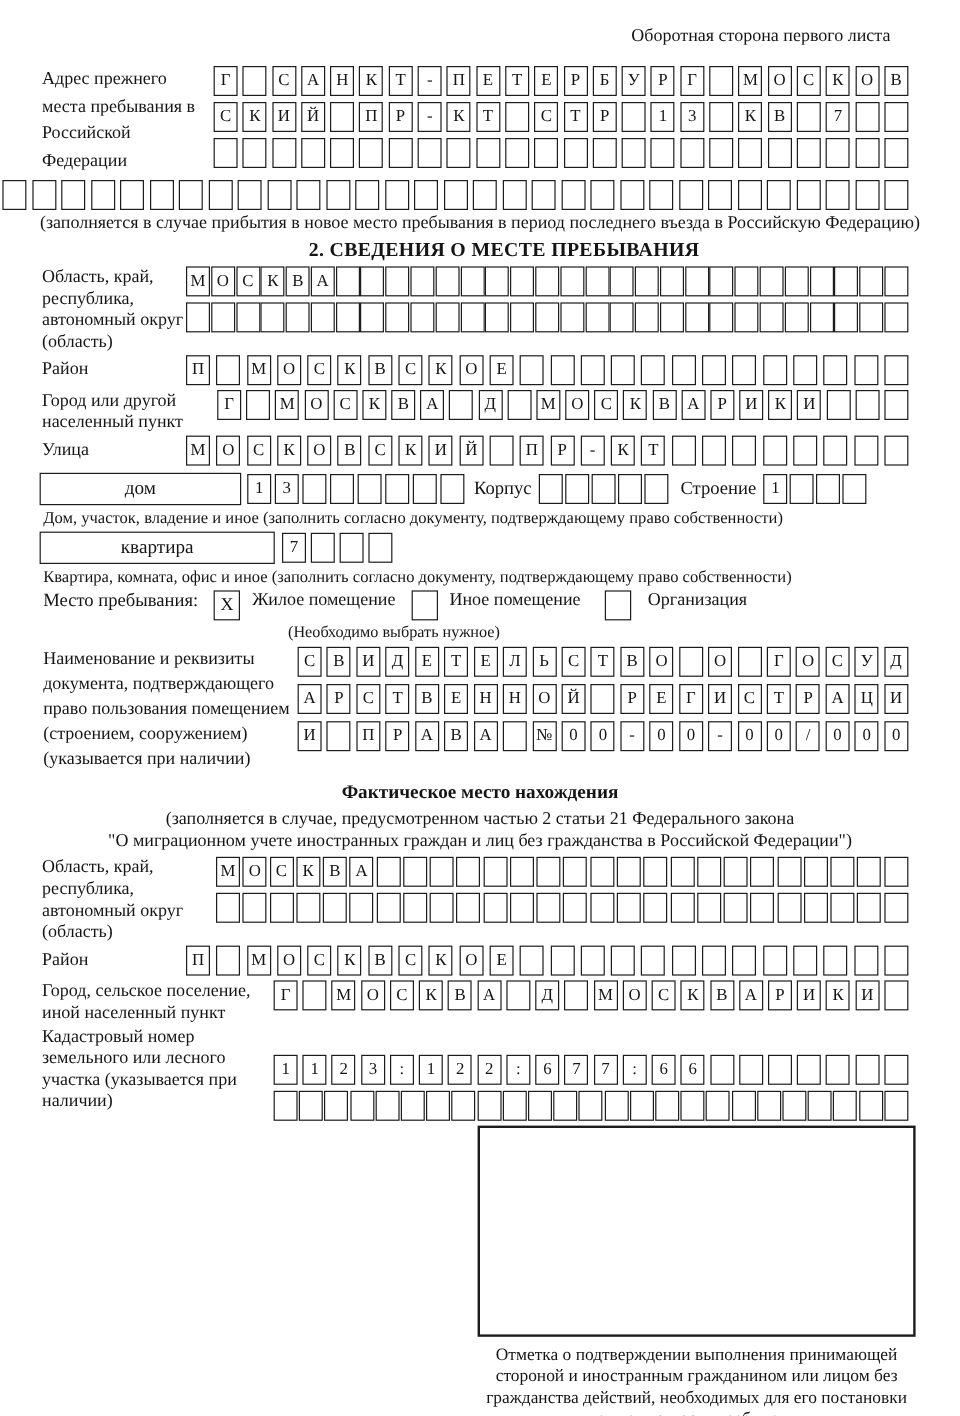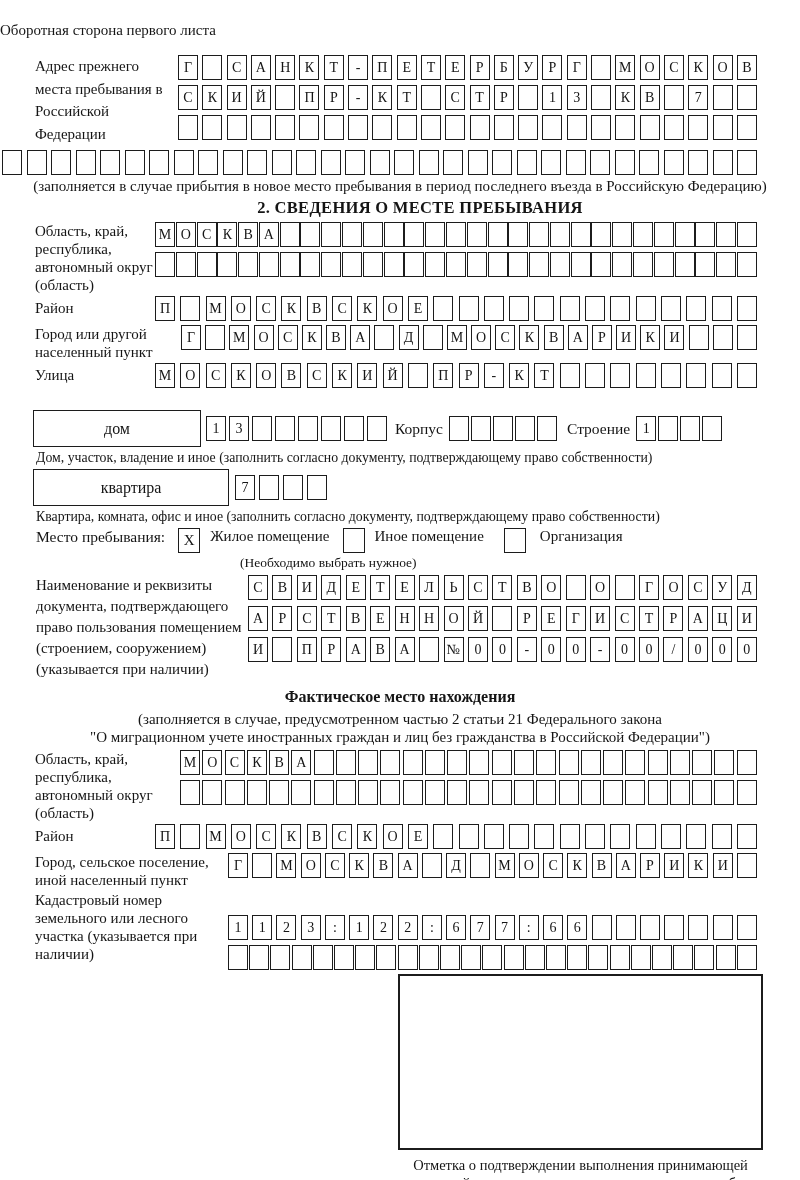--- a/index.html
+++ b/index.html
@@ -2,40 +2,40 @@
 <html><head>
 <meta charset="utf-8">
 <style>
   html,body{margin:0;padding:0;background:#fff;}
   .page{
     width:800px;height:1180px;box-sizing:border-box;
     background:#fff;color:#151515;overflow:hidden;
     font-family:"Liberation Serif","DejaVu Serif",serif;
     padding-top:22px;position:relative;
   }
-  .hdr{text-align:left;padding-right:58px;font-size:15px;}
+  .hdr{text-align:right;padding-right:58px;font-size:15px;}
   .r{display:flex;align-items:flex-start;margin:0 43px 4px 35px;}
   .lbl{font-size:15px;line-height:1.2;flex:none;}
   .lbl-tall{line-height:1.5;}
   .stack{flex:1;display:flex;flex-direction:column;gap:5px;min-width:0;}
   .cells{display:flex;justify-content:space-between;}
   .grow{flex:1;}
   .cells.g{justify-content:flex-start;flex:none;}
   .cell{
     box-sizing:border-box;flex:none;width:20px;height:25px;
     border:1.6px solid #1c1c1c;display:flex;align-items:center;justify-content:center;
     font-size:14px;background:#fff;
   }
   .fullrow{margin:5px 43px 0 2px;}
   .note{font-size:15px;text-align:center;margin:3px 10px 2px 10px;}
   .lnote{font-size:13.8px;text-align:left;margin:2px 0 3px 36px;}
   .h2{font-size:16.5px;font-weight:bold;text-align:center;margin:3px 0 4px 0;letter-spacing:.3px;padding-left:40px;}
   .h3{font-size:16px;font-weight:bold;text-align:center;margin:7px 0 5px 0;}
   .named-box{
-    box-sizing:border-box;border:1.7px solid #1c1c1c;height:37px;
+    box-sizing:border-box;border:1.7px solid #1c1c1c;height:27px;
     display:flex;align-items:center;justify-content:center;font-size:16px;flex:none;background:#fff;
   }
   .inline-lbl{font-size:15.5px;line-height:27px;flex:none;text-align:center;}
   .checkbox{
     box-sizing:border-box;width:22px;height:25px;border:1.7px solid #1c1c1c;
     display:inline-flex;align-items:center;justify-content:center;
     font-size:15px;flex:none;margin:0 10px 0 13px;background:#fff;
   }
   .opt-lbl{font-size:15px;flex:none;}
   .mesto-note{font-size:13.5px;margin:0 0 4px 240px;}
@@ -292,21 +292,21 @@
         <span class="cell">Р</span>
         <span class="cell">И</span>
         <span class="cell">К</span>
         <span class="cell">И</span>
         <span class="cell"></span>
         <span class="cell"></span>
         <span class="cell"></span>
       </div>
   </div>
 
-  <div class="r" style="margin-bottom:22px">
+  <div class="r" style="margin-bottom:6px">
     <div class="lbl" style="width:120px;line-height:25px">Улица</div>
     <div class="cells grow">
         <span class="cell">М</span>
         <span class="cell">О</span>
         <span class="cell">С</span>
         <span class="cell">К</span>
         <span class="cell">О</span>
         <span class="cell">В</span>
         <span class="cell">С</span>
         <span class="cell">К</span>

